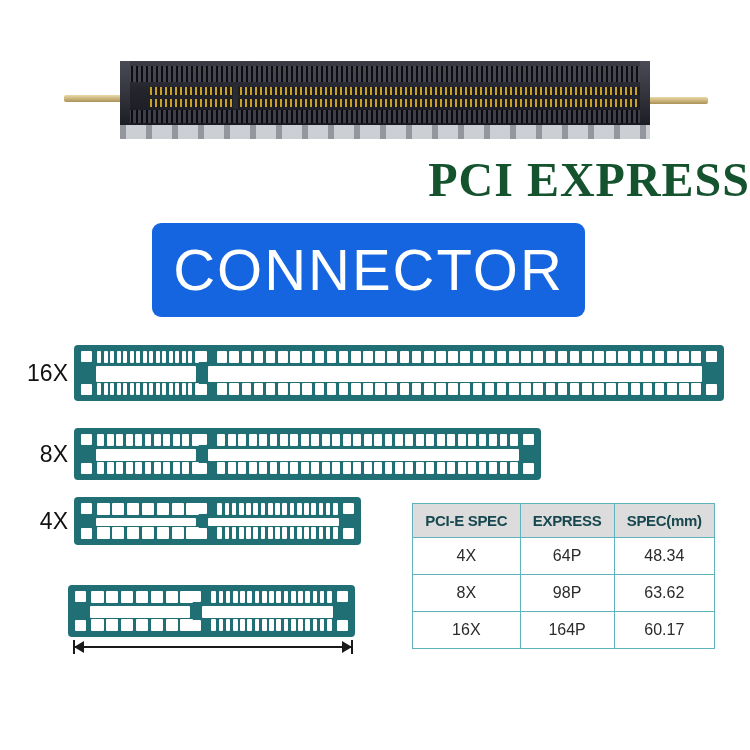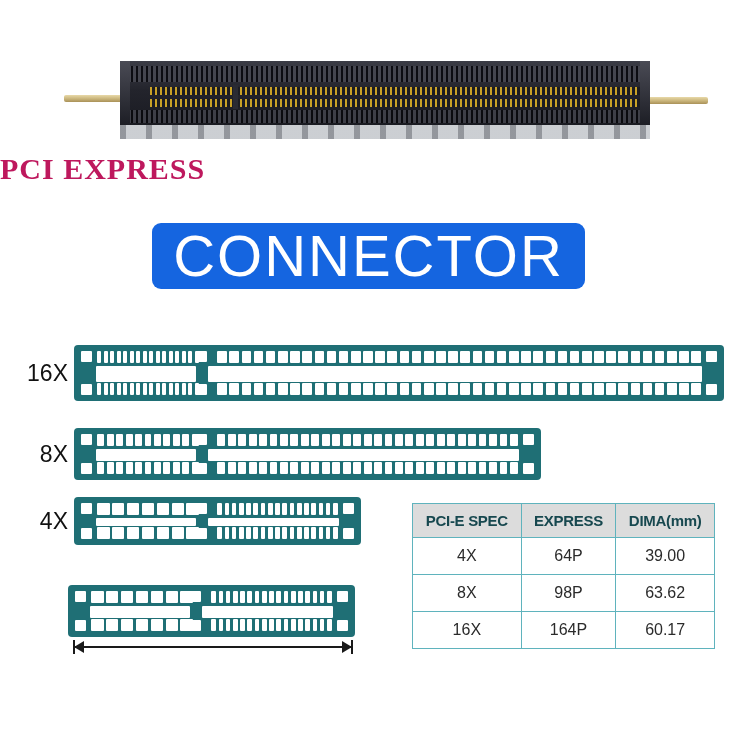--- a/index.html
+++ b/index.html
@@ -36,26 +36,26 @@
   .cp-rowbot{position:absolute;left:6px;top:49px;right:6px;height:13px;
     background:repeating-linear-gradient(90deg,#0a0a0f 0 2px,#3e3f48 2px 5px);}
   .cp-gap{position:absolute;left:113px;top:24px;width:5px;height:24px;background:#2a2b33;}
   .cp-endcapL{position:absolute;left:0;top:0;width:10px;height:64px;
               background:linear-gradient(#4a4b55,#1d1e25);}
   .cp-endcapR{position:absolute;right:0;top:0;width:10px;height:64px;
               background:linear-gradient(#4a4b55,#1d1e25);}
 
   
   #title{
-    position:absolute;left:0;right:0;top:152px;text-align:left;
+    position:absolute;left:0;right:0;top:152px;text-align:right;
     font-family:"Liberation Serif", serif;
-    font-weight:bold;font-size:30px;letter-spacing:1px;color:#be185d;
+    font-weight:bold;font-size:48px;letter-spacing:1px;color:#14532d;
   }
   #banner{
-    position:absolute;left:152px;top:223px;width:433px;height:66px;
+    position:absolute;left:152px;top:223px;width:433px;height:94px;
     background:#1565E0;border-radius:9px;
     display:flex;align-items:center;justify-content:center;
   }
   #banner .btxt{
     color:#ffffff;font-size:58px;letter-spacing:2px;line-height:1;
     font-family:"Liberation Sans", sans-serif;font-weight:400;
   }
 
   
   .row{position:absolute;display:flex;align-items:center;}
@@ -519,28 +519,28 @@
     <div class="tick r"></div>
     <div class="arrow l"></div>
     <div class="arrow r"></div>
   </div>
 
   <table id="spec-table">
     <thead>
       <tr>
         <th>PCI-E SPEC</th>
         <th>EXPRESS</th>
-        <th>DIMA(mm)</th>
+        <th>SPEC(mm)</th>
       </tr>
     </thead>
     <tbody>
       <tr>
         <td>4X</td>
         <td>64P</td>
-        <td>39.00</td>
+        <td>48.34</td>
       </tr>
       <tr>
         <td>8X</td>
         <td>98P</td>
         <td>63.62</td>
       </tr>
       <tr>
         <td>16X</td>
         <td>164P</td>
         <td>60.17</td>

